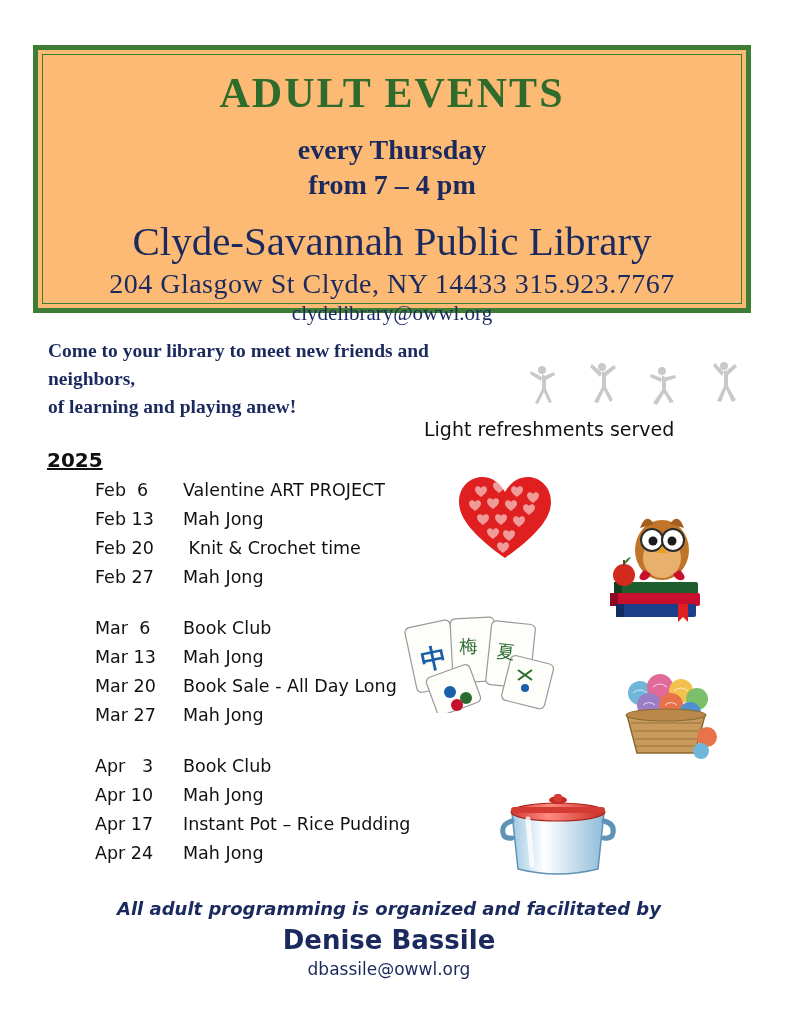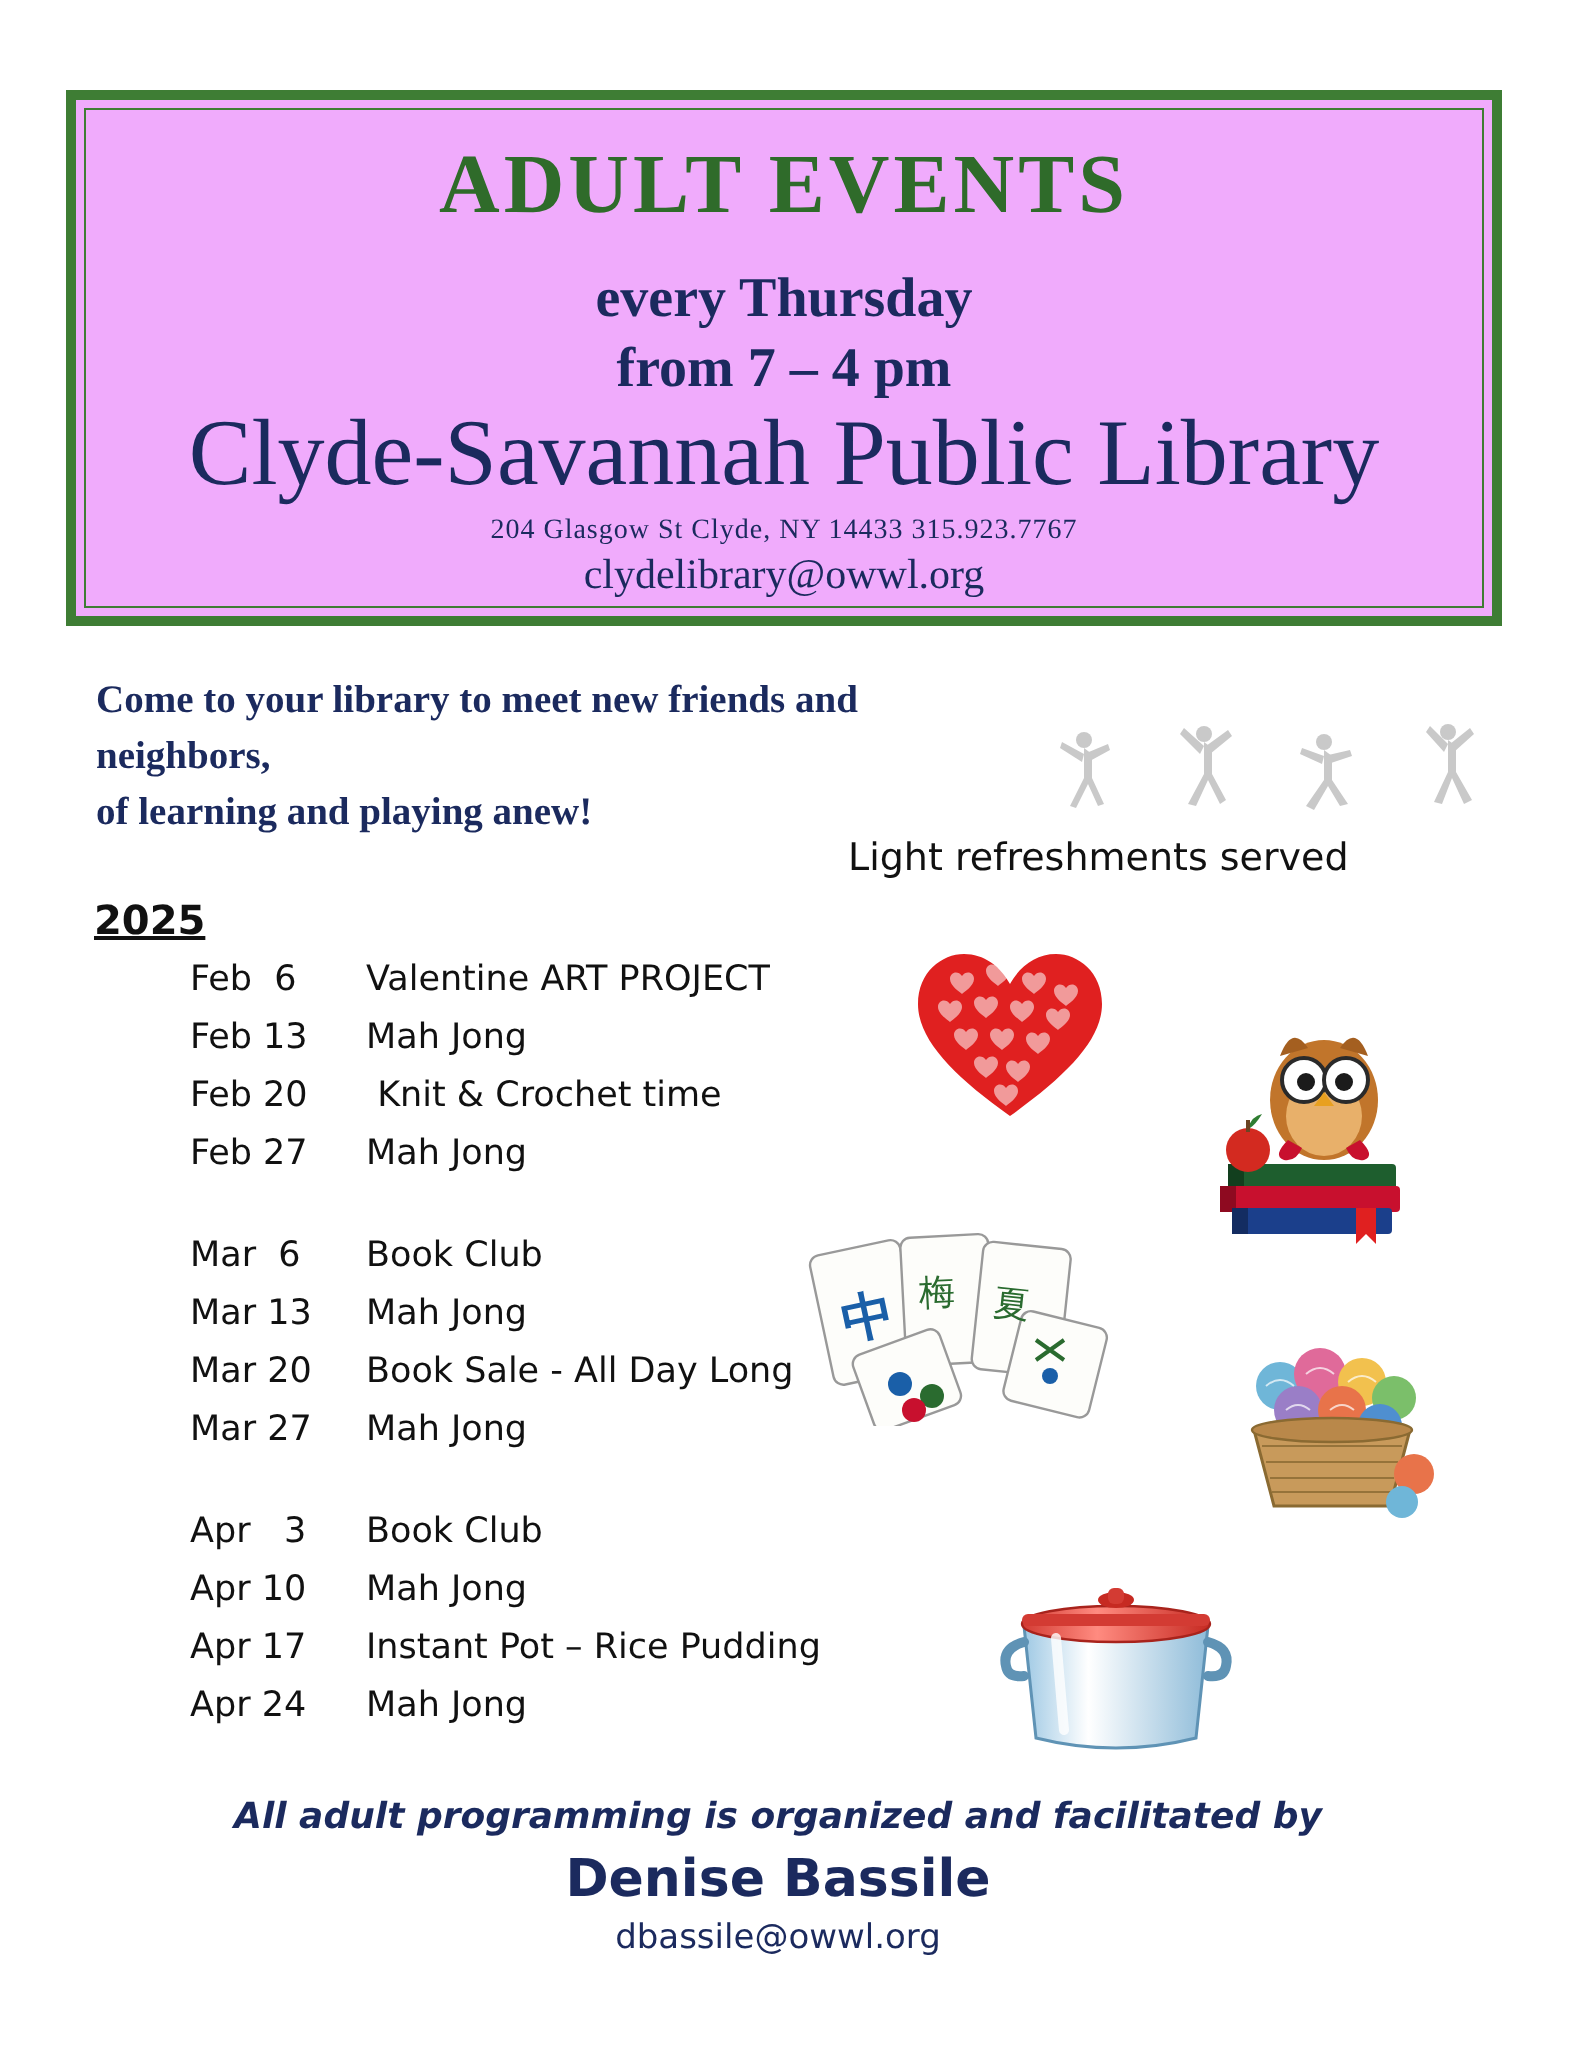--- a/index.html
+++ b/index.html
@@ -18,21 +18,21 @@
 
   
   .header-box {
     position: absolute;
     left: 33px;
     top: 45px;
     width: 718px;
     height: 268px;
     border: 5px solid #3e7d34;
     box-sizing: border-box;
-    background: #f0abfc;
+    background: #fdba74;
   }
   .header-inner {
     position: absolute;
     left: 4px;
     top: 4px;
     right: 4px;
     bottom: 4px;
     border: 1px solid #3e7d34;
     box-sizing: border-box;
     text-align: center;
@@ -56,28 +56,29 @@
   }
   .title-sub2 {
     font-family: "Liberation Serif", serif;
     font-size: 28px;
     font-weight: bold;
     color: #1b2a5e;
     line-height: 1.25;
   }
   .library-name {
     font-family: "Liberation Serif", serif;
-    font-size: 47px;
-    color: #1b2a5e;
+    font-size: 41px;
+    color: #1b2a5e;
+    margin-top: 17px;
     line-height: 1.1;
     letter-spacing: 0px;
   }
   .address-line {
     font-family: "Liberation Serif", serif;
-    font-size: 14px;
+    font-size: 28px;
     color: #1b2a5e;
     margin-top: 4px;
     letter-spacing: 0.5px;
   }
   .email-line {
     font-family: "Liberation Serif", serif;
     font-size: 21px;
     color: #1b2a5e;
     margin-top: 1px;
   }

